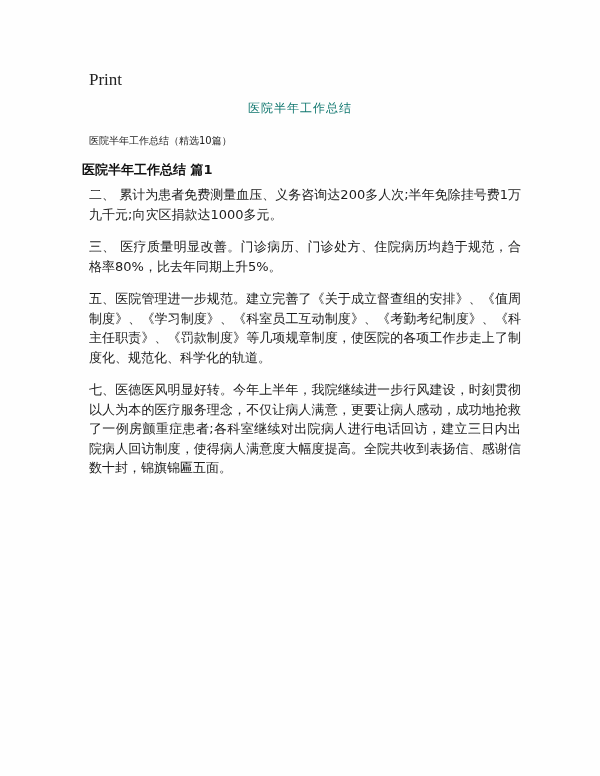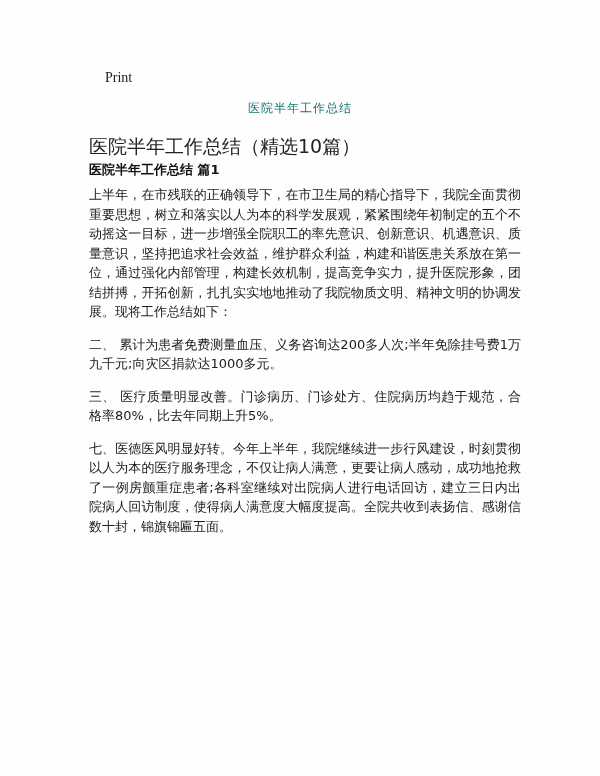--- a/index.html
+++ b/index.html
@@ -21,46 +21,45 @@
       top: 0;
       width: 600px;
       height: 776px;
       background: #fefefe;
     }
     .print-label {
       position: absolute;
       left: 89px;
       top: 70px;
       font-family: "Liberation Serif", "DejaVu Serif", serif;
-      font-size: 14px;
+      font-size: 17px;
       color: #222;
-      margin-left: 16px;
     }
     .doc-title {
       position: absolute;
       left: 0;
       width: 600px;
       top: 100px;
       text-align: center;
       font-size: 12px;
       font-weight: normal;
       color: #0f766e;
       letter-spacing: 1px;
       margin: 0;
     }
     .doc-subtitle {
       position: absolute;
       left: 89px;
       top: 134px;
-      font-size: 19px;
+      font-size: 10px;
       color: #222;
     }
     .section-heading {
       position: absolute;
-      left: 89px;
+      left: 82px;
       top: 161px;
       font-size: 13px;
       font-weight: bold;
       color: #111;
     }
     .content {
       position: absolute;
       left: 89px;
       top: 185px;
       width: 432px;
@@ -80,18 +79,18 @@
 <div class="page">
   <div class="print-label">Print</div>
 
   <h1 class="doc-title">医院半年工作总结</h1>
 
   <div class="doc-subtitle">医院半年工作总结（精选10篇）</div>
 
   <div class="section-heading">医院半年工作总结 篇1</div>
 
   <div class="content">
-    <p class="para">上半年，在市残联的正确领导下，在市卫生局的精心指导下，我院全面贯彻重要思想，树立和落实以人为本的科学发展观，紧紧围绕年初制定的五个不动摇这一目标，进一步增强全院职工的率先意识、创新意识、机遇意识、质量意识，坚持把追求社会效益，维护群众利益，构建和谐医患关系放在第一位，通过强化内部管理，构建长效机制，提高竞争实力，提升医院形象，团结拼搏，开拓创新，扎扎实实地地推动了我院物质文明、精神文明的协调发展。现将工作总结如下：</p>
     <p class="para">二、 累计为患者免费测量血压、义务咨询达200多人次;半年免除挂号费1万九千元;向灾区捐款达1000多元。</p>
     <p class="para">三、 医疗质量明显改善。门诊病历、门诊处方、住院病历均趋于规范，合格率80%，比去年同期上升5%。</p>
+    <p class="para">五、医院管理进一步规范。建立完善了《关于成立督查组的安排》、《值周制度》、《学习制度》、《科室员工互动制度》、《考勤考纪制度》、《科主任职责》、《罚款制度》等几项规章制度，使医院的各项工作步走上了制度化、规范化、科学化的轨道。</p>
     <p class="para">七、医德医风明显好转。今年上半年，我院继续进一步行风建设，时刻贯彻以人为本的医疗服务理念，不仅让病人满意，更要让病人感动，成功地抢救了一例房颤重症患者;各科室继续对出院病人进行电话回访，建立三日内出院病人回访制度，使得病人满意度大幅度提高。全院共收到表扬信、感谢信数十封，锦旗锦匾五面。</p>
   </div>
 </div>
 
 </body></html>

